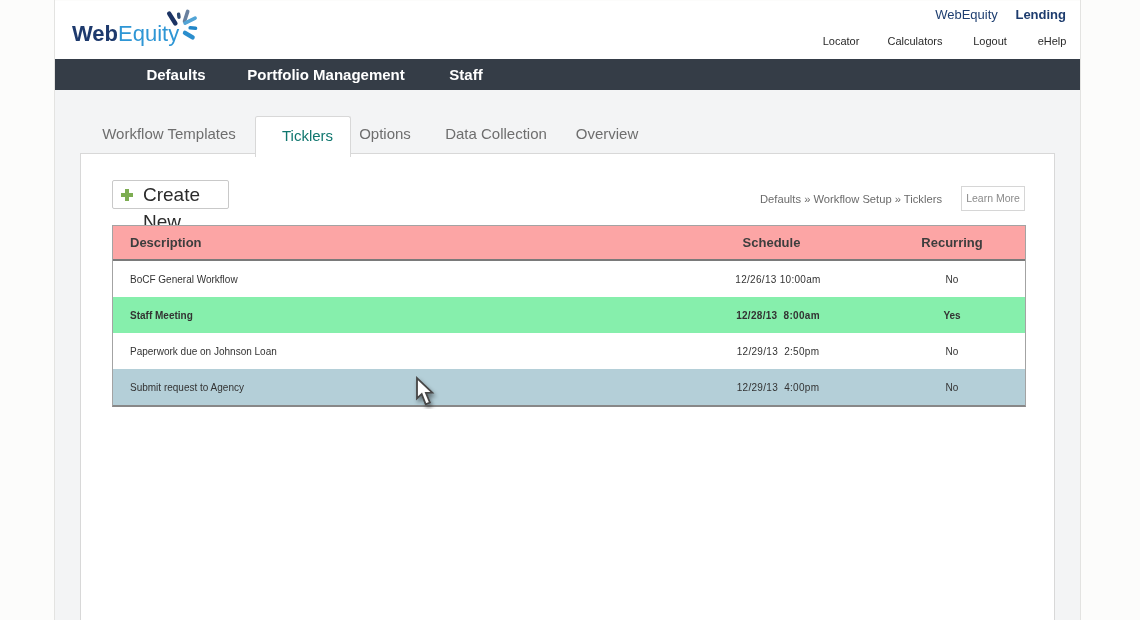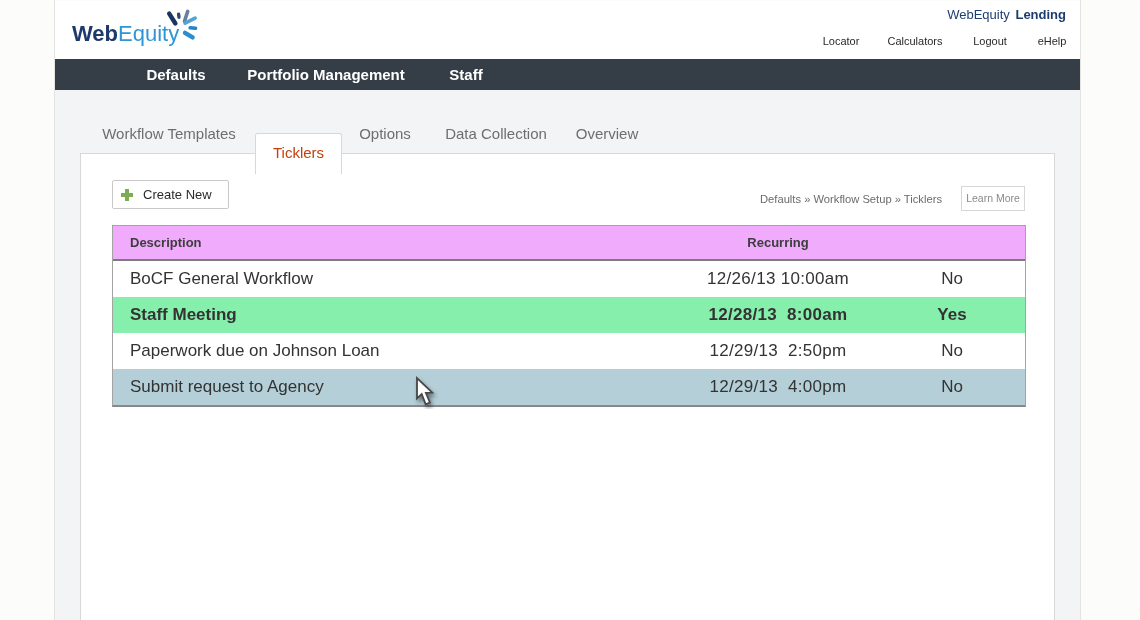--- a/index.html
+++ b/index.html
@@ -11,57 +11,57 @@
 #lineR { left:1080px; top:0; width:1px; height:620px; background:#e3e3e1; }
 
 #header { left:55px; top:1px; width:1025px; height:58px; background:#ffffff; }
 
 #nav { left:55px; top:59px; width:1025px; height:31px; background:#353d47; }
 #nav span { position:absolute; top:50%; transform:translate(-50%,-54%); color:#ffffff; font-size:15px; font-weight:bold; white-space:nowrap; }
 
 #content { left:55px; top:90px; width:1025px; height:530px; background:#f3f4f5; }
 
 .tab { position:absolute; top:115px; height:38px; line-height:38px; font-size:15px; color:#6e6e6e; white-space:nowrap; transform:translateX(-50%); }
-#tabactive { left:255px; top:133px; width:85px; height:40px; background:#ffffff; border:1px solid #d8d8d8; border-bottom:none; border-radius:2.5px 2.5px 0 0; z-index:5; text-align:center; line-height:37px; font-size:15px; color:#c2410c; }
+#tabactive { left:255px; top:116px; width:85px; height:40px; background:#ffffff; border:1px solid #d8d8d8; border-bottom:none; border-radius:2.5px 2.5px 0 0; z-index:5; text-align:center; line-height:37px; font-size:15px; color:#0f766e;padding-left:9px; }
 
 #panel { left:80px; top:153px; width:973px; height:467px; background:#ffffff; border:1px solid #d8d8d8; border-bottom:none; }
 
 #createbtn { left:112px; top:180px; width:115px; height:27px; background:#ffffff; border:1px solid #c9c9c9; border-radius:2px; }
 #createbtn .plus { position:absolute; left:7px; top:7px; width:14px; height:14px; }
-#createbtn .txt { position:absolute; left:30px; top:0; height:27px; line-height:27px; font-size:13px; color:#2b2b2b; }
+#createbtn .txt { position:absolute; left:30px; top:0; height:27px; line-height:27px; font-size:19px; color:#2b2b2b; }
 #crumb { right:198px; top:193px; font-size:11.2px; color:#6b6b6b; white-space:nowrap; }
 #learnbtn { left:961px; top:186px; width:62px; height:23px; background:#ffffff; border:1px solid #d6d6d6; text-align:center; line-height:23px; font-size:10.5px; color:#8a8a8a; }
 
 #tbl { left:112px; top:225px; width:912px; border:1px solid #a3a3a3; border-bottom:2px solid #888888; background:#ffffff; }
-.trow { display:grid; grid-template-columns:540px 250px 98px 1fr; align-items:center; height:36px; font-size:17px; color:#333333; }
+.trow { display:grid; grid-template-columns:540px 250px 98px 1fr; align-items:center; height:36px; font-size:10px; color:#333333; }
 .trow .c1 { padding-left:17px; }
 .trow .c2, .trow .c3 { text-align:center; white-space:pre; }
 .trow .c2 { letter-spacing:0.3px; }
 #thead .c2 { padding-right:13px; letter-spacing:0; }
-#thead { height:33px; background:#f0abfc; border-bottom:2px solid #7a7a7a; font-weight:bold; font-size:13px; color:#3d3d3d; }
+#thead { height:33px; background:#fca5a5; border-bottom:2px solid #7a7a7a; font-weight:bold; font-size:13px; color:#3d3d3d; }
 .alt { background:#86efac;font-weight:bold; }
 .hl { background:#b4cfd8; }
 </style>
 </head>
 <body>
 <div class="abs" id="lineL"></div>
 <div class="abs" id="lineR"></div>
 <div class="abs" id="header">
   <svg class="abs" style="left:15px; top:5px;" width="150" height="50" viewBox="0 0 150 50">
     <text x="2" y="35" font-family="Liberation Sans" font-size="22" font-weight="bold" fill="#1e3a6d">Web<tspan font-weight="normal" fill="#2e96d5">Equity</tspan></text>
     <g stroke-linecap="round" fill="none">
       <line x1="99.2" y1="7.6" x2="105.4" y2="17.5" stroke="#1c3464" stroke-width="4.4"></line>
       <line x1="108.6" y1="8.2" x2="109" y2="11.2" stroke="#2c4a72" stroke-width="3.4"></line>
       <line x1="117.7" y1="5.4" x2="114.5" y2="15.3" stroke="#68809f" stroke-width="3.6"></line>
       <line x1="125.1" y1="12.1" x2="115.1" y2="17.1" stroke="#52a4d6" stroke-width="3.6"></line>
       <line x1="120.2" y1="21.8" x2="125.5" y2="22.3" stroke="#2186c8" stroke-width="3.6"></line>
       <line x1="115" y1="26.8" x2="122.6" y2="31.4" stroke="#2b8ecd" stroke-width="4.4"></line>
     </g>
   </svg>
-  <div class="abs" style="right:14px; top:5.5px; font-size:13px; color:#1e3e70; white-space:nowrap;">WebEquity <span style="font-weight:bold; color:#1d3c6e; margin-left:2px;">Lending</span></div>
+  <div class="abs" style="right:14px; top:5.5px; font-size:13px; color:#1e3e70; white-space:nowrap;">WebEquity <span style="font-weight:bold; color:#1d3c6e; margin-left:14px;">Lending</span></div>
   <div class="abs" style="left:786px; top:34px; width:0;">
       <span style="position:absolute; transform:translateX(-50%); font-size:11px; color:#2a2a2a;">Locator</span>
     </div>
   <div class="abs" style="left:860px; top:34px; width:0;">
       <span style="position:absolute; transform:translateX(-50%); font-size:11px; color:#2a2a2a;">Calculators</span>
     </div>
   <div class="abs" style="left:935px; top:34px; width:0;">
       <span style="position:absolute; transform:translateX(-50%); font-size:11px; color:#2a2a2a;">Logout</span>
     </div>
   <div class="abs" style="left:997px; top:34px; width:0;">
@@ -85,20 +85,21 @@
   <svg class="plus" viewBox="0 0 14 14">
       <path d="M7 1 V13 M1 7 H13" stroke="#7dad52" stroke-width="4" fill="none"></path>
     </svg>
   <span class="txt">Create New</span>
 </div>
 <div class="abs" id="crumb">Defaults » Workflow Setup » Ticklers</div>
 <div class="abs" id="learnbtn">Learn More</div>
 <div class="abs" id="tbl">
   <div class="trow" id="thead">
       <span class="c1">Description</span>
+      <span class="c2">Schedule</span>
       <span class="c3">Recurring</span>
     </div>
   <div class="trow">
       <span class="c1">BoCF General Workflow</span>
       <span class="c2">12/26/13 10:00am</span>
       <span class="c3">No</span>
     </div>
   <div class="trow alt">
       <span class="c1">Staff Meeting</span>
       <span class="c2">12/28/13  8:00am</span>

